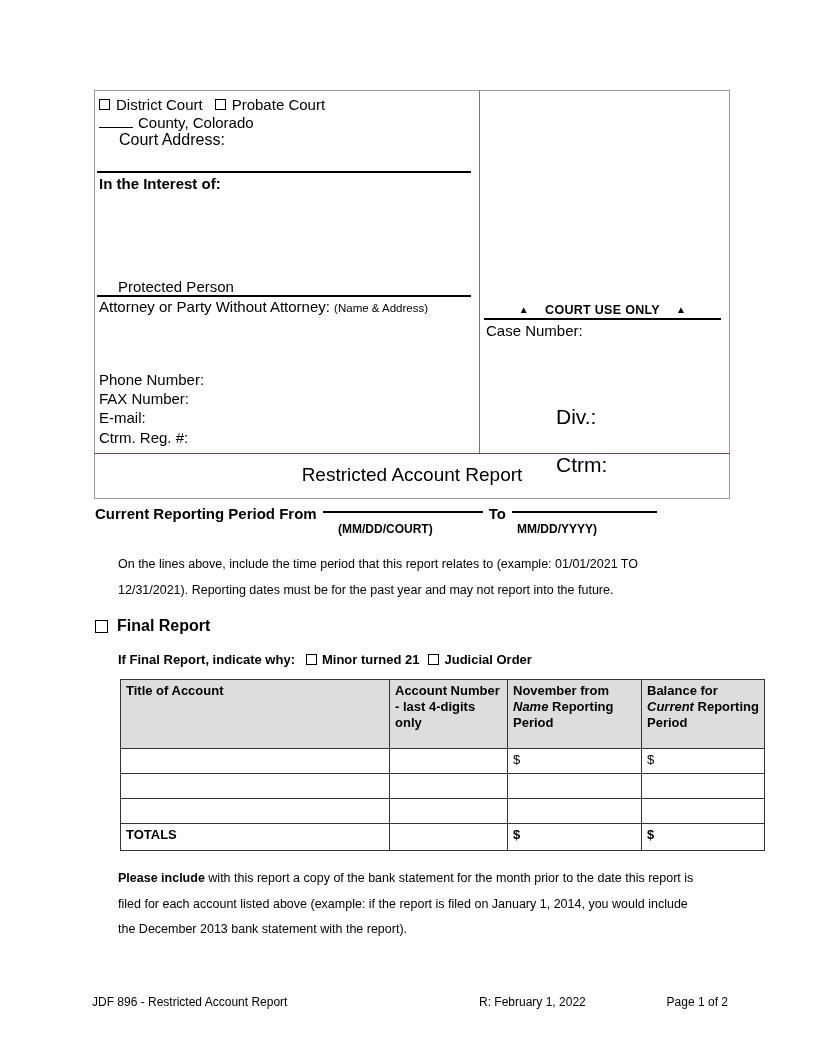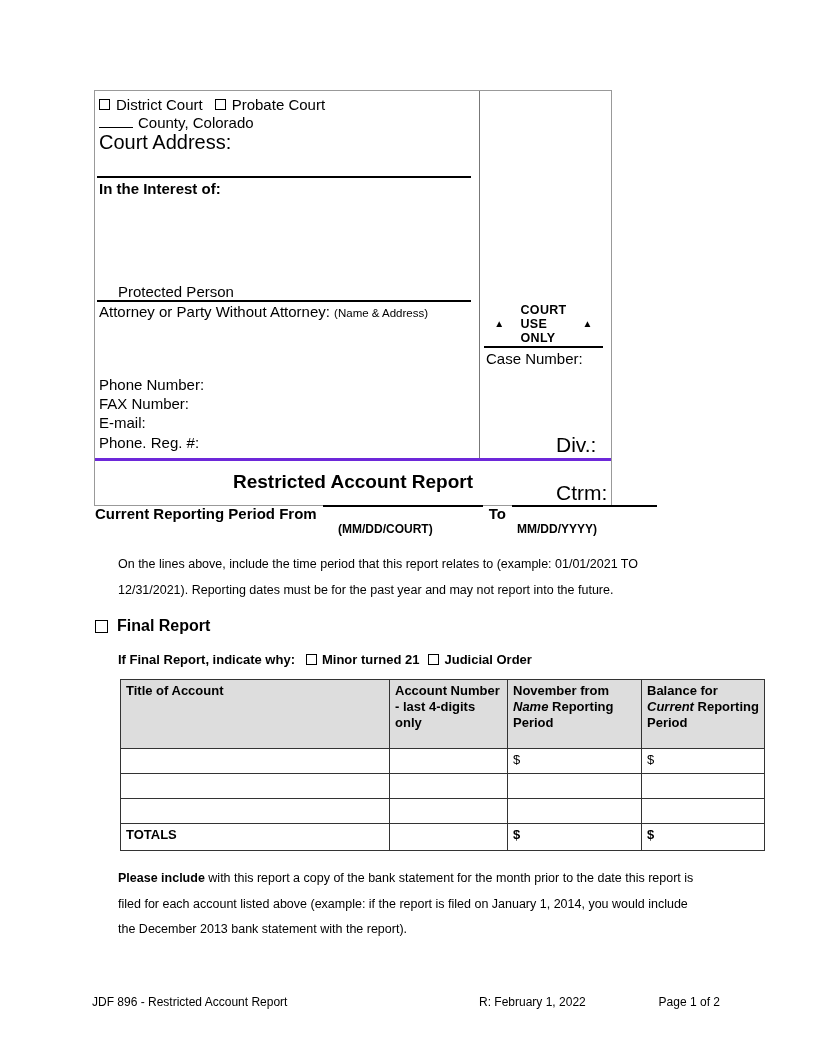--- a/index.html
+++ b/index.html
@@ -22,21 +22,21 @@
     width: 816px;
     height: 1056px;
     overflow: hidden;
   }
 
   
   .caption-box {
     position: absolute;
     left: 94px;
     top: 90px;
-    width: 518px;
+    width: 636px;
     border: 1px solid #999999;
     box-sizing: border-box;
   }
   .caption-cols {
     display: flex;
     align-items: stretch;
   }
   .caption-left {
     width: 385px;
     box-sizing: border-box;
@@ -76,23 +76,24 @@
     white-space: nowrap;
   }
   .county-blank {
     display: inline-block;
     width: 34px;
     border-bottom: 1.5px solid #000;
     margin-right: 5px;
     vertical-align: baseline;
   }
   .addr-line {
-    font-size: 20px;
+    font-size: 16px;
     padding: 0 0 0 4px;
     white-space: nowrap;
+    margin-left: 20px;
   }
 
   .rule-thick {
     border-top: 2.5px solid #000;
     margin: 0 8px 0 2px;
   }
 
   .interest-label {
     font-size: 15px;
     font-weight: bold;
@@ -151,37 +152,37 @@
     padding: 2px 0 0 2px;
   }
   .div-line {
     font-size: 21px;
     padding-top: 42px;
     padding-left: 2px;
     white-space: pre;
   }
 
   .title-row {
-    border-top: 3px solid #6d28d9;
+    border-top: 1px solid #6d28d9;
     text-align: center;
     font-size: 19px;
-    font-weight: bold;
+    font-weight: normal;
     padding: 10px 0 12px 0;
   }
 
   
   .period {
     position: absolute;
     left: 95px;
     top: 505px;
     width: 640px;
   }
   .period-row {
     display: flex;
-    align-items: flex-start;
+    align-items: center;
     font-size: 15px;
     font-weight: bold;
   }
   .blank1 {
     display: inline-block;
     width: 160px;
     border-bottom: 2px solid #000;
     margin: 0 6px 3px 6px;
   }
   .blank2 {
@@ -291,21 +292,21 @@
     position: absolute;
     left: 92px;
     top: 995px;
     width: 636px;
     font-size: 12px;
     display: flex;
     align-items: baseline;
   }
   .footer .f-left { flex: none; }
   .footer .f-mid { position: absolute; left: 387px; }
-  .footer .f-right { position: absolute; right: 8px; }
+  .footer .f-right { position: absolute; right: 0; }
 </style>
 </head>
 <body>
 
 <div class="page">
 
   <div class="caption-box">
     <div class="caption-cols">
 
       <div class="caption-left">
@@ -342,21 +343,21 @@
           <span>Attorney or Party Without Attorney:</span>
           <span class="small">(Name &amp; Address)</span>
         </div>
 
         <div class="spacer-atty"></div>
 
         <div class="contact">
           <div>Phone Number:</div>
           <div>FAX Number:</div>
           <div>E-mail:</div>
-          <div>Phone. Reg. #:</div>
+          <div>Ctrm. Reg. #:</div>
         </div>
         <div style="height:6px"></div>
       </div>
 
       <div class="caption-right">
         <div class="cuo-wrap">
           <div class="cuo-row">
             <span class="tri">▲</span>
             <span>COURT USE ONLY</span>
             <span class="tri">▲</span>

